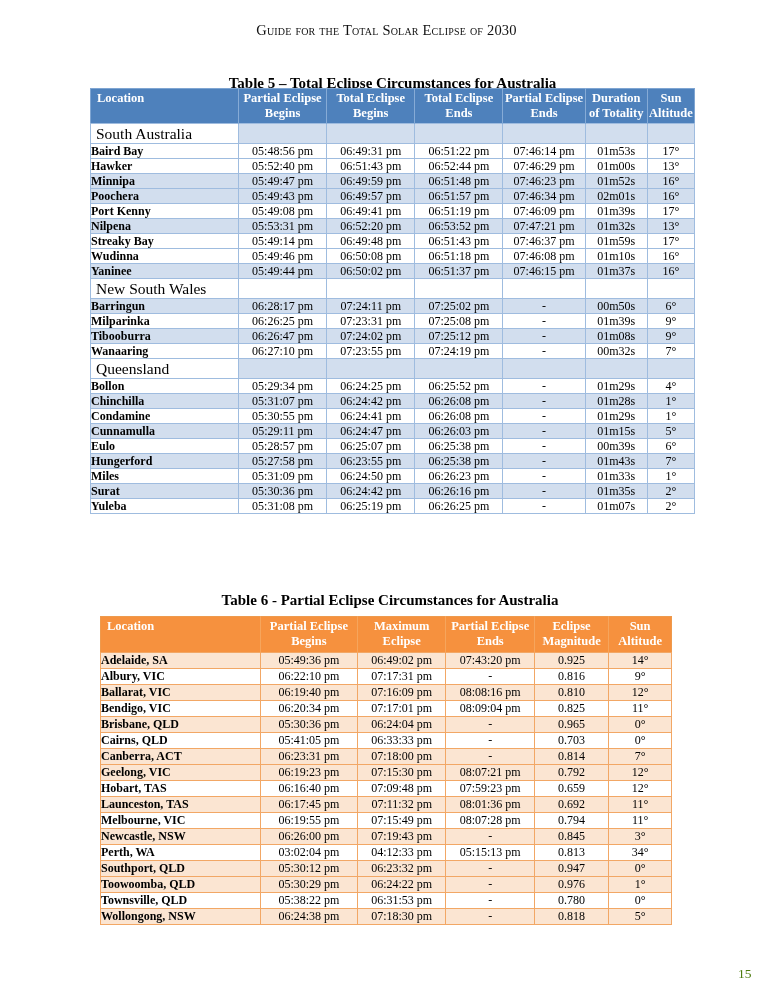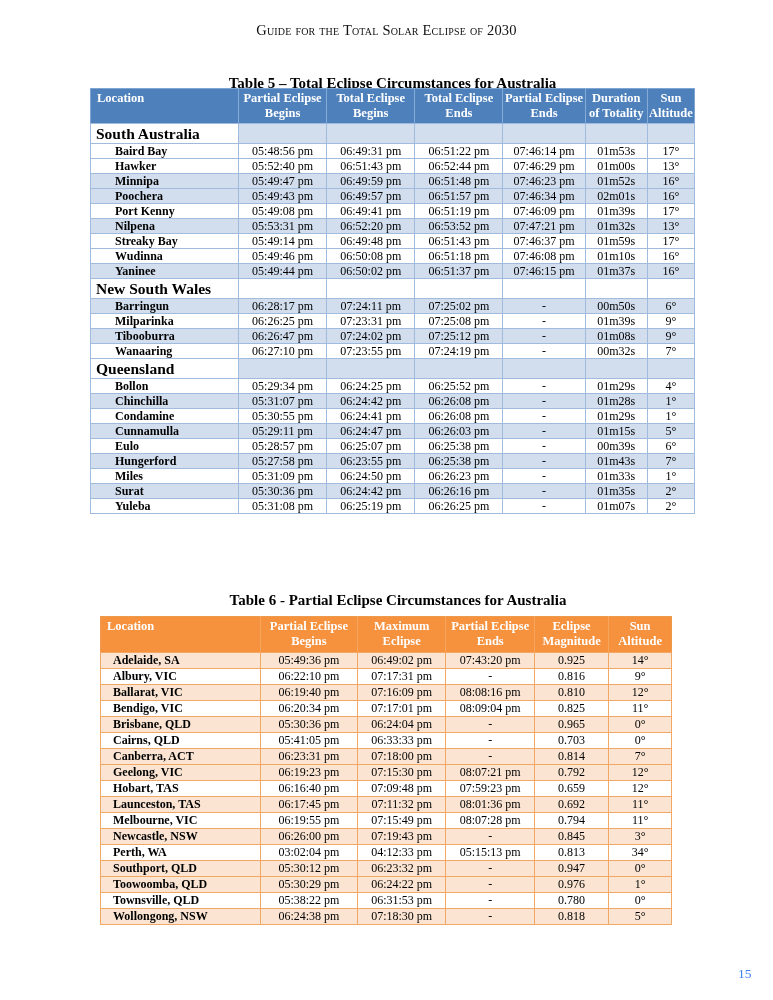--- a/index.html
+++ b/index.html
@@ -6,59 +6,59 @@
   .page {
     position:relative; width:773px; height:1000px; background:#ffffff;
     font-family:"Liberation Serif", serif; color:#000; overflow:hidden;
   }
   .page-header {
     position:absolute; top:22px; left:0; width:773px; text-align:center;
     font-variant:small-caps; font-weight:normal; font-size:14.5px; letter-spacing:0.2px; color:#111;
   }
   .table-title { position:absolute; text-align:center; font-weight:bold; font-size:15px; color:#000; }
   #t5-title { top:64px; left:90px; width:605px;margin-top:11px; }
-  #t6-title { top:592px; left:112px; width:572px; }
+  #t6-title { top:592px; left:104px; width:572px; }
 
   table { border-collapse:collapse; table-layout:fixed; }
 
   
   #t5 { position:absolute; top:88px; left:90px; width:605px; border:1px solid #7FA5D2; }
   #t5 th {
     background:var(--t5-header); color:#fff; font-weight:bold; font-size:12.5px;
     line-height:14.5px; padding:2px 1px 3px; vertical-align:top; text-align:center;
     border-left:1px solid #86ABD6;
   }
   #t5 th:first-child { text-align:left; padding-left:6px; border-left:none; }
   #t5 td {
     border:1px solid #9FBCDF; font-size:12px; height:14px; line-height:14px;
     text-align:center; padding:0 1px; background:#fff;
   }
-  #t5 td.loc { text-align:left; padding-left:24px; font-weight:bold; }
+  #t5 td.loc { text-align:left; padding-left:0; font-weight:bold; }
   #t5 tr.band td { background:var(--t5-band); }
   #t5 td.section-name {
-    text-align:left; padding-left:5px; font-weight:bold; font-size:15.5px;
+    text-align:left; padding-left:5px; font-weight:normal; font-size:15.5px;
     height:19px; line-height:19px; background:#fff !important;
   }
 
   
   #t6 { position:absolute; top:616px; left:100px; width:572px; border:1px solid #EE9A4D; }
   #t6 th {
     background:var(--t6-header); color:#fff; font-weight:bold; font-size:12.5px;
     line-height:15px; padding:2px 1px 3px; vertical-align:top; text-align:center;
     border-left:1px solid #F6A55C;
   }
   #t6 th:first-child { text-align:left; padding-left:6px; border-left:none; }
   #t6 td {
     border:1px solid #F2A765; font-size:12px; height:15px; line-height:15px;
     text-align:center; padding:0 1px; background:#fff;
   }
-  #t6 td.loc { text-align:left; padding-left:12px; font-weight:bold; }
+  #t6 td.loc { text-align:left; padding-left:0; font-weight:bold; }
   #t6 tr.band td { background:var(--t6-band); }
 
-  .page-number { position:absolute; top:966px; left:738px; font-size:13.5px; color:#3b82f6; }
+  .page-number { position:absolute; top:966px; left:738px; font-size:13.5px; color:#4d7c0f; }
 </style>
 </head>
 <body>
 
 <div class="page">
 
   <div class="page-header">Guide for the Total Solar Eclipse of 2030</div>
 
   <div class="table-title" id="t5-title">Table 5 – Total Eclipse Circumstances for Australia</div>
 

